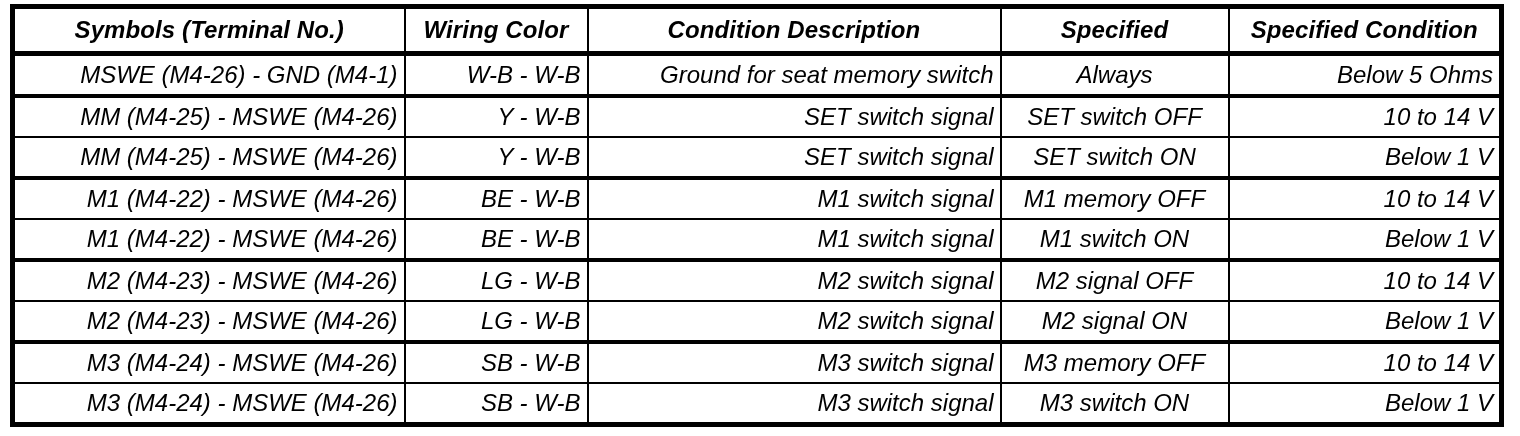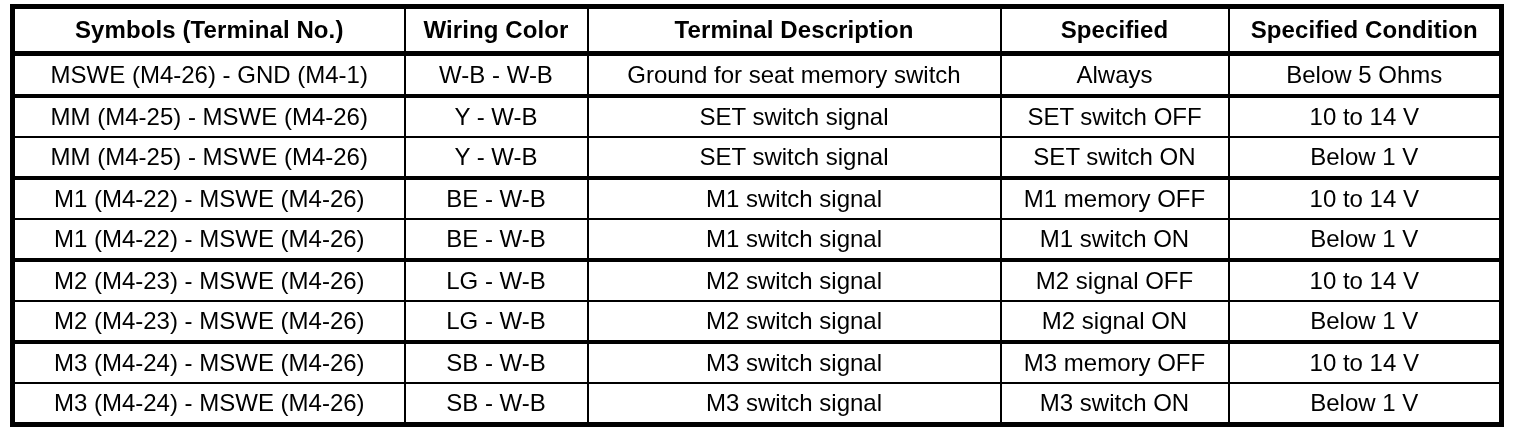--- a/index.html
+++ b/index.html
@@ -13,20 +13,21 @@
     font-family: "Liberation Sans", sans-serif;
     color: #000000;
     overflow: hidden;
   }
 
   .sheet {
     position: relative;
     width: 1238px;
     height: 436px;
     background: #ffffff;
+    font-style: italic;
   }
 
   .spec-table {
     position: absolute;
     left: 10px;
     top: 4px;
     width: 1494px;
     border-collapse: collapse;
     table-layout: fixed;
     background: #ffffff;
@@ -68,40 +69,40 @@
     font-weight: normal;
     text-align: left;
   }
 
   tbody tr td { border-top: 2px solid #000; }
   tbody tr:first-child td { border-top: none; }
   
   tbody tr.group-start td { border-top: 4px solid #000; }
 
   td.align-center { text-align: center; }
-  td.align-left   { text-align: center; }
+  td.align-left   { text-align: right; }
 </style>
 </head>
 <body>
 
 <div class="sheet">
 
   <table class="spec-table">
     <colgroup>
       <col class="c-symbols">
       <col class="c-wiring">
       <col class="c-terminal">
       <col class="c-condition">
       <col class="c-specified">
     </colgroup>
     <thead>
       <tr>
         <th>Symbols (Terminal No.)</th>
         <th>Wiring Color</th>
-        <th>Terminal Description</th>
+        <th>Condition Description</th>
         <th>Specified</th>
         <th>Specified Condition</th>
       </tr>
     </thead>
     <tbody>
       <tr>
         <td class="align-left">MSWE (M4-26) - GND (M4-1)</td>
         <td class="align-left">W-B - W-B</td>
         <td class="align-left">Ground for seat memory switch</td>
         <td class="align-center">Always</td>

